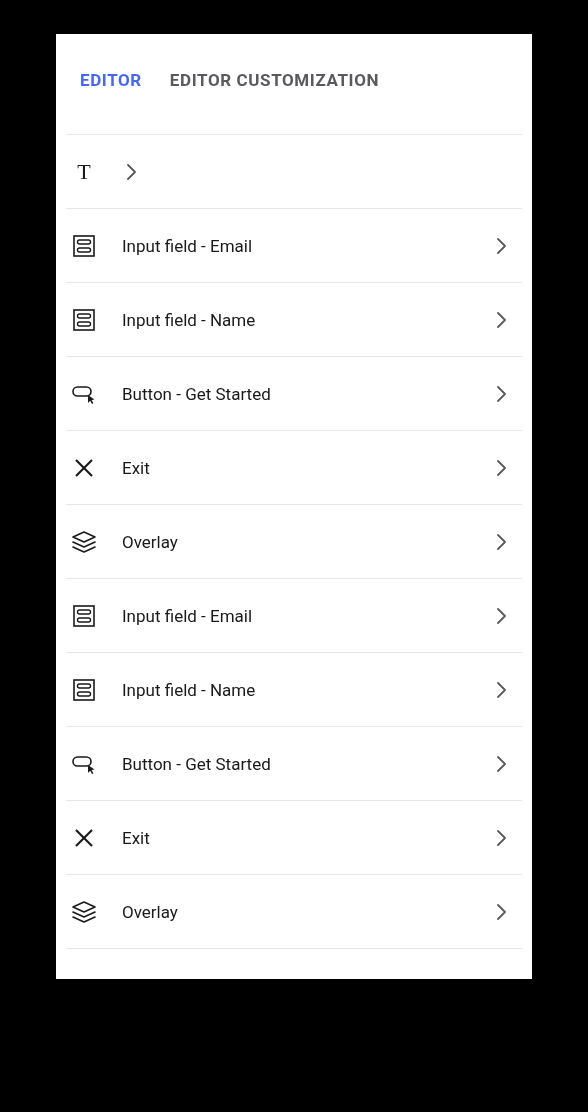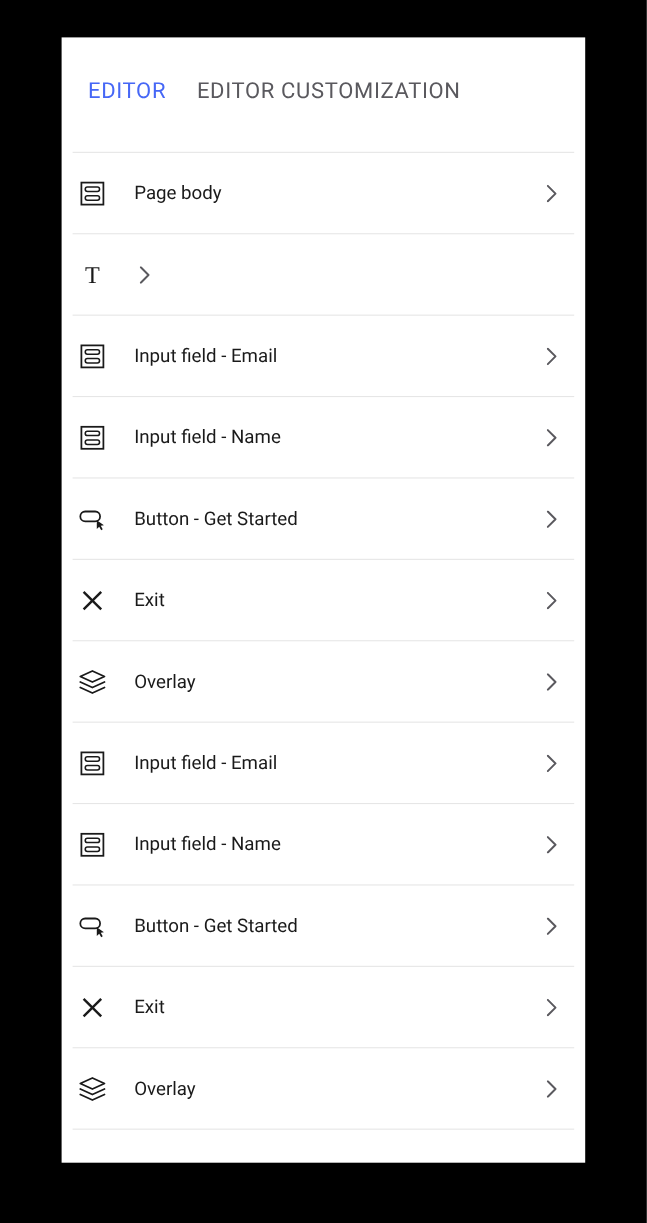--- a/index.html
+++ b/index.html
@@ -18,22 +18,22 @@
       margin-top: 34px;
       padding: 36px 0 30px 0;
       box-shadow: 0 2px 8px rgba(0,0,0,0.4);
     }
     .tabs {
       display: flex;
       gap: 28px;
       padding: 0 24px 30px 24px;
     }
     .tab {
-      font-size: 20px;
-      font-weight: 400;
+      font-size: 17px;
+      font-weight: 700;
       letter-spacing: 0.6px;
       color: #5a595e;
       cursor: pointer;
     }
     .tab.active {
       color: #4667f6;
     }
     .list {
       border-top: 1px solid #e6e6e6;
       margin: 14px 10px 0 10px;
@@ -112,33 +112,20 @@
 </svg>
 
 <div class="panel">
   <div class="tabs">
     <div class="tab active">EDITOR</div>
     <div class="tab">EDITOR CUSTOMIZATION</div>
   </div>
   <div class="list" id="item-list">
       <div class="row">
         <div class="row-icon">
-          <svg viewBox="0 0 26 26">
-            <use href="#icon-layout"></use>
-          </svg>
-        </div>
-        <div class="row-label">Page body</div>
-        <div class="row-chevron">
-          <svg viewBox="0 0 10 16">
-            <use href="#icon-chevron"></use>
-          </svg>
-        </div>
-      </div>
-      <div class="row">
-        <div class="row-icon">
           <span class="t-glyph">T</span>
         </div>
         <div class="row-chevron">
           <svg viewBox="0 0 10 16">
             <use href="#icon-chevron"></use>
           </svg>
         </div>
       </div>
       <div class="row">
         <div class="row-icon">

